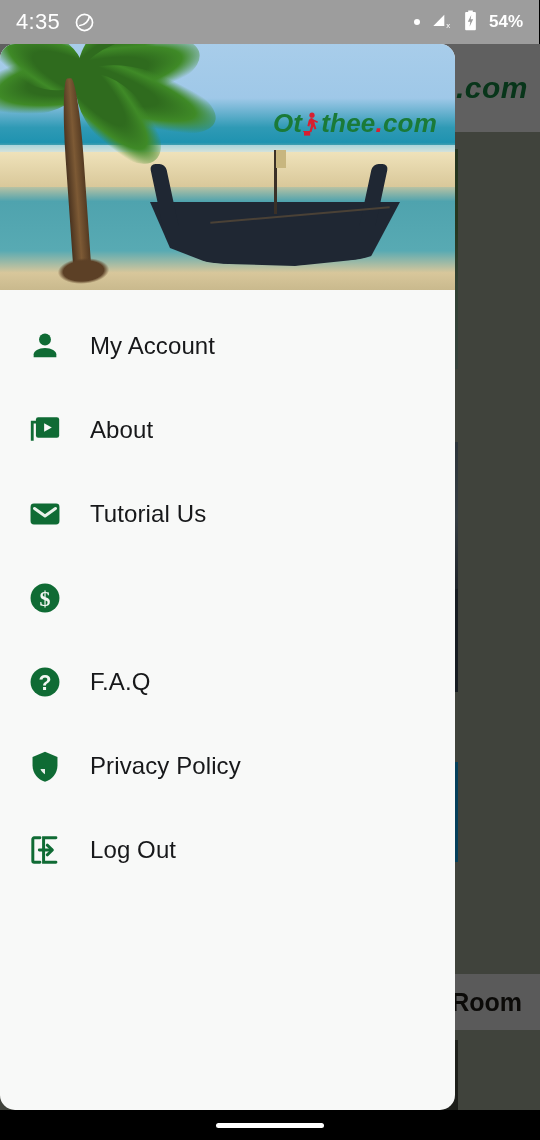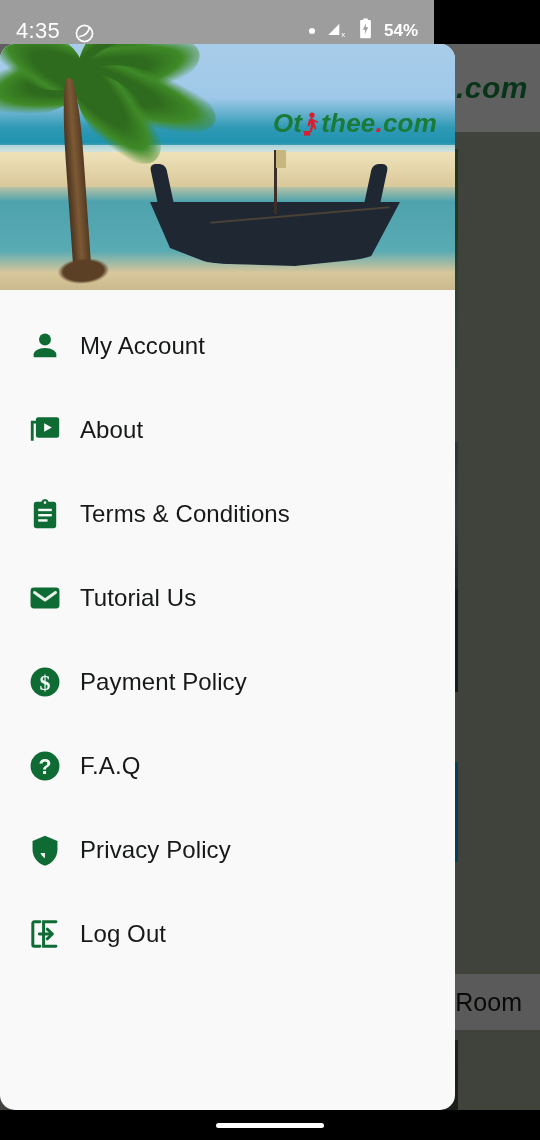--- a/index.html
+++ b/index.html
@@ -6,22 +6,22 @@
   html, body {
     width:540px; height:1140px;
     background:#000;
     font-family:"Liberation Sans", sans-serif;
     overflow:hidden;
   }
   #screen { position:relative; width:540px; height:1140px; overflow:hidden; background:#000; }
 
   
   .statusbar{
-    position:absolute; left:0; top:0; width:434px; height:44px;
-    background:#9d9d9d; display:flex; align-items:flex-end;
+    position:absolute; left:0; top:0; width:539px; height:44px;
+    background:#9d9d9d; display:flex; align-items:center;
     padding:0 16px; z-index:60;
   }
   .sb-time{ color:#fff; font-size:22px; letter-spacing:.3px; }
   .sb-left-icon{ margin-left:14px; display:flex; align-items:center; }
   .sb-right{ margin-left:auto; display:flex; align-items:center; gap:10px; }
   .sb-dot{ width:6px; height:6px; border-radius:50%; background:#fff; display:block; }
   .sb-pct{ color:#fff; font-size:17px; font-weight:600; }
 
   
   .bg-layer{ position:absolute; inset:44px 0 0 0; z-index:5; background:#6f7468; }
@@ -63,21 +63,21 @@
   .badge-4k .b2{ color:#e8d253; font-size:15px; font-weight:bold; display:block; }
   .bg-blue{
     left:28px; top:718px; width:430px; height:100px; background:#0a6f9e;
     display:flex; align-items:flex-end; justify-content:flex-end; padding:0 14px 12px 0;
   }
   .bg-blue .bn{ color:#e9e2b6; font-size:19px; }
   .bg-grey-band{
     left:0px; top:930px; width:540px; height:56px; background:#9b9b9b;
     display:flex; align-items:center; justify-content:flex-end; padding-right:18px;
   }
-  .bg-grey-band .rm{ color:#14120f; font-size:25px; font-weight:400; }
+  .bg-grey-band .rm{ color:#14120f; font-size:25px; font-weight:700; }
   .bg-room-img{
     left:28px; top:996px; width:430px; height:110px;
     background:linear-gradient(115deg,#6c7363 0%,#8a8c7c 30%,#4b4f46 60%,#2e3129 100%);
   }
   .bg-room-img::after{
     content:""; position:absolute; left:8%; top:10%; width:62%; height:76%;
     background:linear-gradient(160deg,#b9b9ad 0 26%,#2a2c26 26% 62%,#70746a 62% 100%);
     transform:skewY(-8deg);
   }
   .scrim{ position:absolute; inset:0; background:rgba(0,0,0,.42); z-index:20; }
@@ -156,21 +156,21 @@
   .menu{ flex:1 1 auto; padding-top:14px; }
   .menu-item{
     display:flex; align-items:center; height:84px; padding-left:26px; cursor:pointer;
   }
   .mi-icon{
     width:38px; height:38px; flex:0 0 38px;
     display:flex; align-items:center; justify-content:center;
   }
   .mi-icon svg{ display:block; }
   .mi-label{
-    margin-left:16px; font-size:24px; color:#17181a; font-weight:500; letter-spacing:.1px;
+    margin-left:26px; font-size:24px; color:#17181a; font-weight:500; letter-spacing:.1px;
     white-space:nowrap;
   }
 
   
   .navbar{
     position:absolute; left:0; bottom:0; width:540px; height:30px;
     background:#000; z-index:70; display:flex; align-items:center; justify-content:center;
   }
   .nav-pill{ width:108px; height:5px; border-radius:3px; background:#fff; }
 </style>
@@ -266,50 +266,38 @@
         <span class="mi-icon">
           <svg viewBox="0 0 24 24" width="34" height="34" fill="#0f6b34">
             <path d="M2 5.4v14.2h2V7.4h12v-2z"></path>
             <rect x="5.6" y="3" width="16.4" height="14.4" rx="1.6"></rect>
             <path d="M11.4 7.2l5.4 3-5.4 3z" fill="#f8f9f8"></path>
           </svg>
         </span>
         <span class="mi-label">About</span>
       </div>
 
-      <div class="menu-item">
-        <span class="mi-icon">
-          <svg viewBox="0 0 24 24" width="34" height="34" fill="#0f6b34">
-            <path d="M18 3.4h-3.4A2.8 2.8 0 0 0 12 1.4a2.8 2.8 0 0 0-2.6 2H6A1.9 1.9 0 0 0 4.1 5.3v14.9A1.9 1.9 0 0 0 6 22.1h12a1.9 1.9 0 0 0 1.9-1.9V5.3A1.9 1.9 0 0 0 18 3.4zM12 3a.95.95 0 1 1 0 1.9A.95.95 0 0 1 12 3z"></path>
-            <rect x="7.2" y="8.3" width="9.6" height="1.7" fill="#f8f9f8"></rect>
-            <rect x="7.2" y="12" width="9.6" height="1.7" fill="#f8f9f8"></rect>
-            <rect x="7.2" y="15.7" width="6.6" height="1.7" fill="#f8f9f8"></rect>
-          </svg>
-        </span>
-        <span class="mi-label">Terms &amp; Conditions</span>
-      </div>
 
       <div class="menu-item">
         <span class="mi-icon">
           <svg viewBox="0 0 24 24" width="34" height="34">
             <rect x="1.8" y="4.6" width="20.4" height="14.8" rx="2.4" fill="#0f6b34"></rect>
             <path d="M4.6 8.1 L12 13.4 L19.4 8.1" fill="none" stroke="#e9f2ea" stroke-width="2.1" stroke-linecap="round" stroke-linejoin="round"></path>
           </svg>
         </span>
         <span class="mi-label">Tutorial Us</span>
       </div>
 
       <div class="menu-item">
         <span class="mi-icon">
           <svg viewBox="0 0 24 24" width="34" height="34">
             <circle cx="12" cy="12" r="10.2" fill="#0f6b34"></circle>
             <text x="12" y="17.4" text-anchor="middle" font-family="Liberation Serif, serif" font-size="15.5" font-weight="bold" fill="#f2f7f3">$</text>
           </svg>
         </span>
-        <span class="mi-label">Payment Policy</span>
       </div>
 
       <div class="menu-item">
         <span class="mi-icon">
           <svg viewBox="0 0 24 24" width="34" height="34">
             <circle cx="12" cy="12" r="10.2" fill="#0f6b34"></circle>
             <text x="12" y="17.6" text-anchor="middle" font-family="Liberation Sans, sans-serif" font-size="15" font-weight="bold" fill="#f2f7f3">?</text>
           </svg>
         </span>
         <span class="mi-label">F.A.Q</span>

